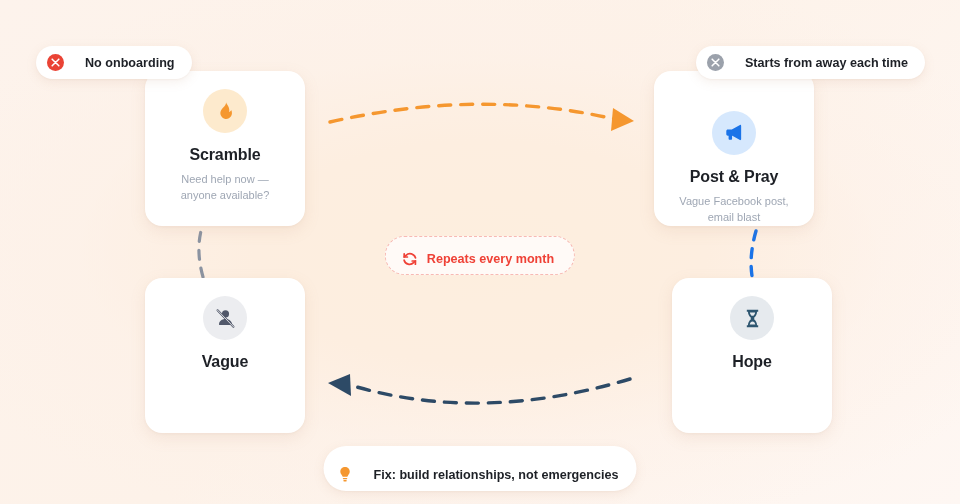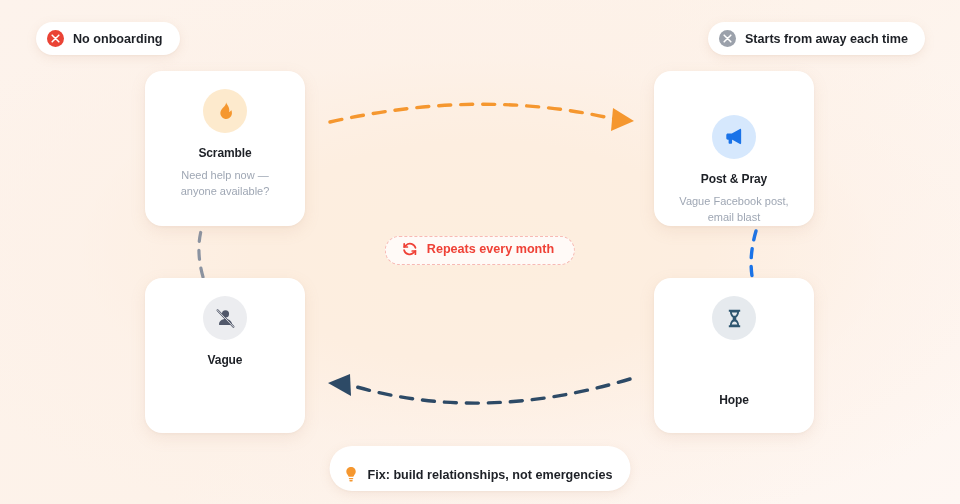--- a/index.html
+++ b/index.html
@@ -36,62 +36,63 @@
     border-radius: 17px;
     box-shadow: 0 5px 16px rgba(183,140,110,0.13), 0 1px 3px rgba(183,140,110,0.08);
     display: flex;
     flex-direction: column;
     align-items: center;
     padding-top: 18px;
   }
   #card-scramble { left: 145px; top: 71px; }
   #card-post     { left: 654px; top: 71px; justify-content: flex-end; }
   #card-forget   { left: 145px; top: 278px; }
-  #card-hope     { left: 654px; top: 278px; gap: 40px; }
+  #card-hope     { left: 672px; top: 278px; }
 
   .icon-circle {
     width: 44px; height: 44px;
     border-radius: 50%;
     display: flex; align-items: center; justify-content: center;
     margin-bottom: 13px;
   }
   .ic-orange { background: #fdeacd; }
   .ic-blue   { background: #d6e8fd; }
   .ic-gray   { background: #ecedf0; }
 
   .card-title {
-    font-size: 12px;
+    font-size: 16px;
     font-weight: bold;
     color: #1d2026;
     letter-spacing: -0.1px;
     margin-bottom: 8px;
   }
   .card-desc {
     font-size: 11px;
     line-height: 1.45;
     color: #9fa7b4;
     text-align: center;
     padding: 0 10px;
     white-space: pre-line;
   }
 
   
   .pill {
     position: absolute;
     display: flex;
     align-items: center;
-    gap: 9px;
+    gap: 21px;
     background: #ffffff;
     border-radius: 999px;
     padding: 8px 17px 8px 11px;
     box-shadow: 0 3px 11px rgba(183,140,110,0.13), 0 1px 2px rgba(183,140,110,0.07);
     font-size: 12.6px;
     font-weight: bold;
     color: #1d2026;
     white-space: nowrap;
+    margin-top: 24px;
   }
   #pill-no-onboarding { left: 36px;  top: 22px; }
   #pill-starts-zero   { right: 35px; top: 22px; }
   #pill-fix { left: 50%; transform: translateX(-50%); bottom: 13px; padding: 20px 18px 8px 14px; }
 
   .x-badge {
     width: 17px; height: 17px; border-radius: 50%;
     display: flex; align-items: center; justify-content: center;
     flex: 0 0 auto;
   }
@@ -102,21 +103,21 @@
     position: absolute;
     left: 50%;
     top: 236px;
     transform: translateX(-50%);
     display: flex;
     align-items: center;
     gap: 9px;
     background: #fffaf7;
     border: 1.6px dashed #f7b9b4;
     border-radius: 999px;
-    padding: 4px 20px 7px 16px;
+    padding: 14px 20px 7px 16px;
     font-size: 12.6px;
     font-weight: bold;
     color: #ef4136;
     white-space: nowrap;
   }
   .bulb { flex: 0 0 auto; }
 </style>
 </head>
 <body>
 

